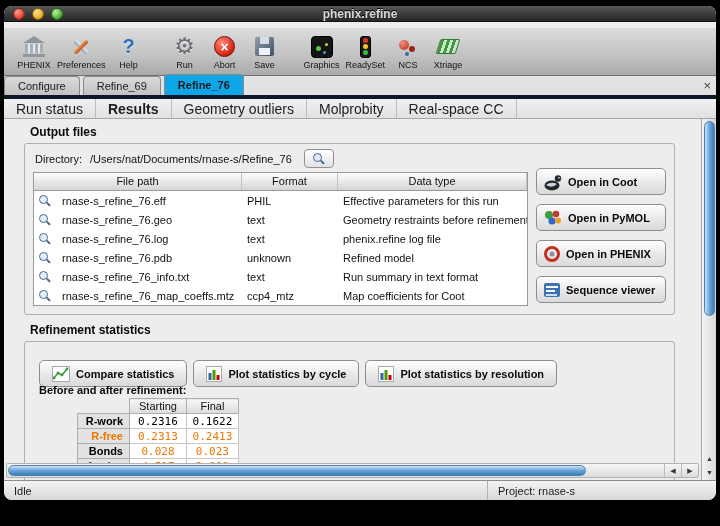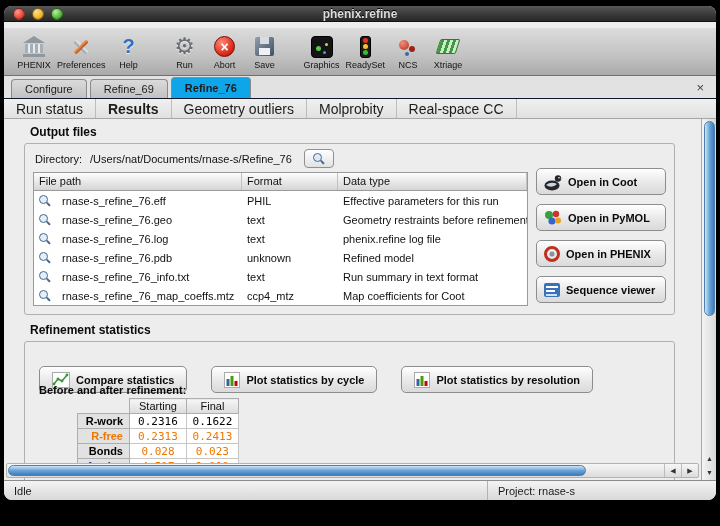--- a/index.html
+++ b/index.html
@@ -38,21 +38,21 @@
   .i-graphics{width:22px;height:22px;border-radius:4px;background:#141414;border:1px solid #000;position:relative;}
   .i-graphics::before{content:"";position:absolute;left:4px;top:9px;width:5px;height:5px;border-radius:50%;background:#56c84a;box-shadow:8px -4px 0 -1px #c8d44a,6px 4px 0 -1px #4a9ac8;}
   .i-readyset{width:11px;height:22px;border-radius:3px;background:#1b1b1b;border:1px solid #000;display:flex;flex-direction:column;align-items:center;justify-content:space-evenly;}
   .i-readyset i{width:5px;height:5px;border-radius:50%;}
   .i-readyset .r{background:#e43325;} .i-readyset .y{background:#f3c623;} .i-readyset .g{background:#39bb3a;}
   .i-ncs{position:relative;width:22px;height:22px;}
   .i-ncs::before{content:"";position:absolute;left:2px;top:4px;width:10px;height:10px;border-radius:50%;background:radial-gradient(circle at 35% 30%,#f0907e,#bb2a16);box-shadow:8px 4px 0 -2px #992416,3px 9px 0 -3px #3a68ae;}
   .i-xtriage{width:20px;height:15px;transform:skewX(-18deg);background:repeating-linear-gradient(90deg,#3f9a3f 0 3px,#cfe8cf 3px 6px);border:1px solid #2d7a2d;border-radius:2px;}
 
   
-  .tabstrip{position:absolute;top:70px;left:0;right:0;height:23px;display:flex;align-items:flex-end;padding:0 7px;background:#e2e2e2;border-bottom:1px solid #0f172a;}
+  .tabstrip{position:absolute;top:70px;left:0;right:0;height:23px;display:flex;align-items:flex-end;padding:0 0;background:#e2e2e2;border-bottom:4px solid #0f172a;}
   .tab{height:19px;line-height:18px;padding:0 13px;font-size:11px;color:#1c1c1c;border:1px solid #8a8a8a;border-bottom:none;border-radius:4px 4px 0 0;background:linear-gradient(#dadada,#c2c2c2);margin-right:3px;white-space:nowrap;}
   .tab.active{background:#0ea5e9;font-weight:bold;height:21px;line-height:20px;}
   .tab-close-btn{margin-left:auto;align-self:center;font-size:13px;color:#444;padding:0 5px;line-height:1;}
 
   
   .subtabs{position:absolute;top:93px;left:0;right:0;height:20px;display:flex;align-items:stretch;background:linear-gradient(#f0f0f0,#e1e1e1);border-bottom:1px solid #a6a6a6;font-size:14px;color:#1c1c1c;}
   .subtab{padding:0 12px;display:flex;align-items:center;border-right:1px solid #bdbdbd;white-space:nowrap;}
   .subtab.active{font-weight:bold;}
 
   
@@ -67,29 +67,29 @@
   .dir-label{margin-right:8px;}
   .dir-value{margin-right:12px;}
   .search-btn{width:30px;height:19px;border:1px solid #909090;border-radius:4px;background:linear-gradient(#ffffff,#e2e2e2);display:inline-flex;align-items:center;justify-content:center;}
 
   .mag{position:relative;width:11px;height:11px;display:inline-block;flex:0 0 auto;}
   .mag::before{content:"";position:absolute;left:0;top:0;width:7px;height:7px;border:1.6px solid #47688c;border-radius:50%;background:rgba(205,225,245,.55);}
   .mag::after{content:"";position:absolute;left:6.5px;top:7.5px;width:4.5px;height:1.8px;background:#47688c;transform:rotate(45deg);border-radius:1px;}
 
   .filestable{position:absolute;left:8px;top:28px;width:495px;background:#fff;border:1px solid #9a9a9a;font-size:11px;color:#111;}
   .ft-header{display:flex;height:18px;background:linear-gradient(#fdfdfd,#d5d5d5);border-bottom:1px solid #9a9a9a;}
-  .ft-h{padding:2px 5px;border-right:1px solid #c2c2c2;white-space:nowrap;overflow:hidden;}
+  .ft-h{padding:2px 5px;border-right:1px solid #c2c2c2;white-space:nowrap;overflow:hidden;text-align:center;}
   .col-path{width:208px;} .col-format{width:96px;} .col-type{flex:1;}
   .ft-row{display:flex;height:19px;align-items:center;}
   .ft-cell{padding:0 5px;white-space:nowrap;overflow:hidden;}
   .fname{display:flex;align-items:center;gap:12px;}
 
   .side-btn{position:absolute;right:8px;width:130px;height:27px;border:1px solid #8d8d8d;border-radius:5px;background:linear-gradient(#ffffff,#e8e8e8 55%,#dadada);box-shadow:inset 0 1px 0 rgba(255,255,255,.8);display:flex;align-items:center;gap:5px;padding:0 6px;font-size:11px;font-weight:bold;color:#0a0a0a;}
 
-  .btnrow{position:absolute;left:14px;top:24px;display:flex;gap:24px;}
+  .btnrow{position:absolute;left:14px;top:18px;display:flex;gap:6px;}
   .stat-btn{height:27px;border:1px solid #8d8d8d;border-radius:5px;background:linear-gradient(#ffffff,#e8e8e8 55%,#dadada);box-shadow:inset 0 1px 0 rgba(255,255,255,.8);display:inline-flex;align-items:center;gap:6px;padding:0 12px;font-size:11px;font-weight:bold;color:#0a0a0a;white-space:nowrap;}
   .before-after{position:absolute;left:14px;top:42px;font-size:11px;font-weight:bold;color:#0a0a0a;}
 
   .stats-table{position:absolute;left:52px;top:56px;border-collapse:collapse;font-size:11px;}
   .stats-table th{background:linear-gradient(#f6f6f6,#dcdcdc);border:1px solid #aeaeae;font-weight:normal;padding:0 9px;height:15px;color:#111;}
   .stats-table td{height:15px;}
   .stats-table .corner{border:none;background:transparent;}
   .stats-table .rowlabel{background:#e2e2e2;border:1px solid #aeaeae;font-weight:bold;text-align:right;padding:0 6px;min-width:52px;}
   .stats-table .val{background:#fff;border:1px solid #c6c6c6;text-align:center;padding:0 5px;font-family:"DejaVu Sans Mono",monospace;min-width:52px;}
 

